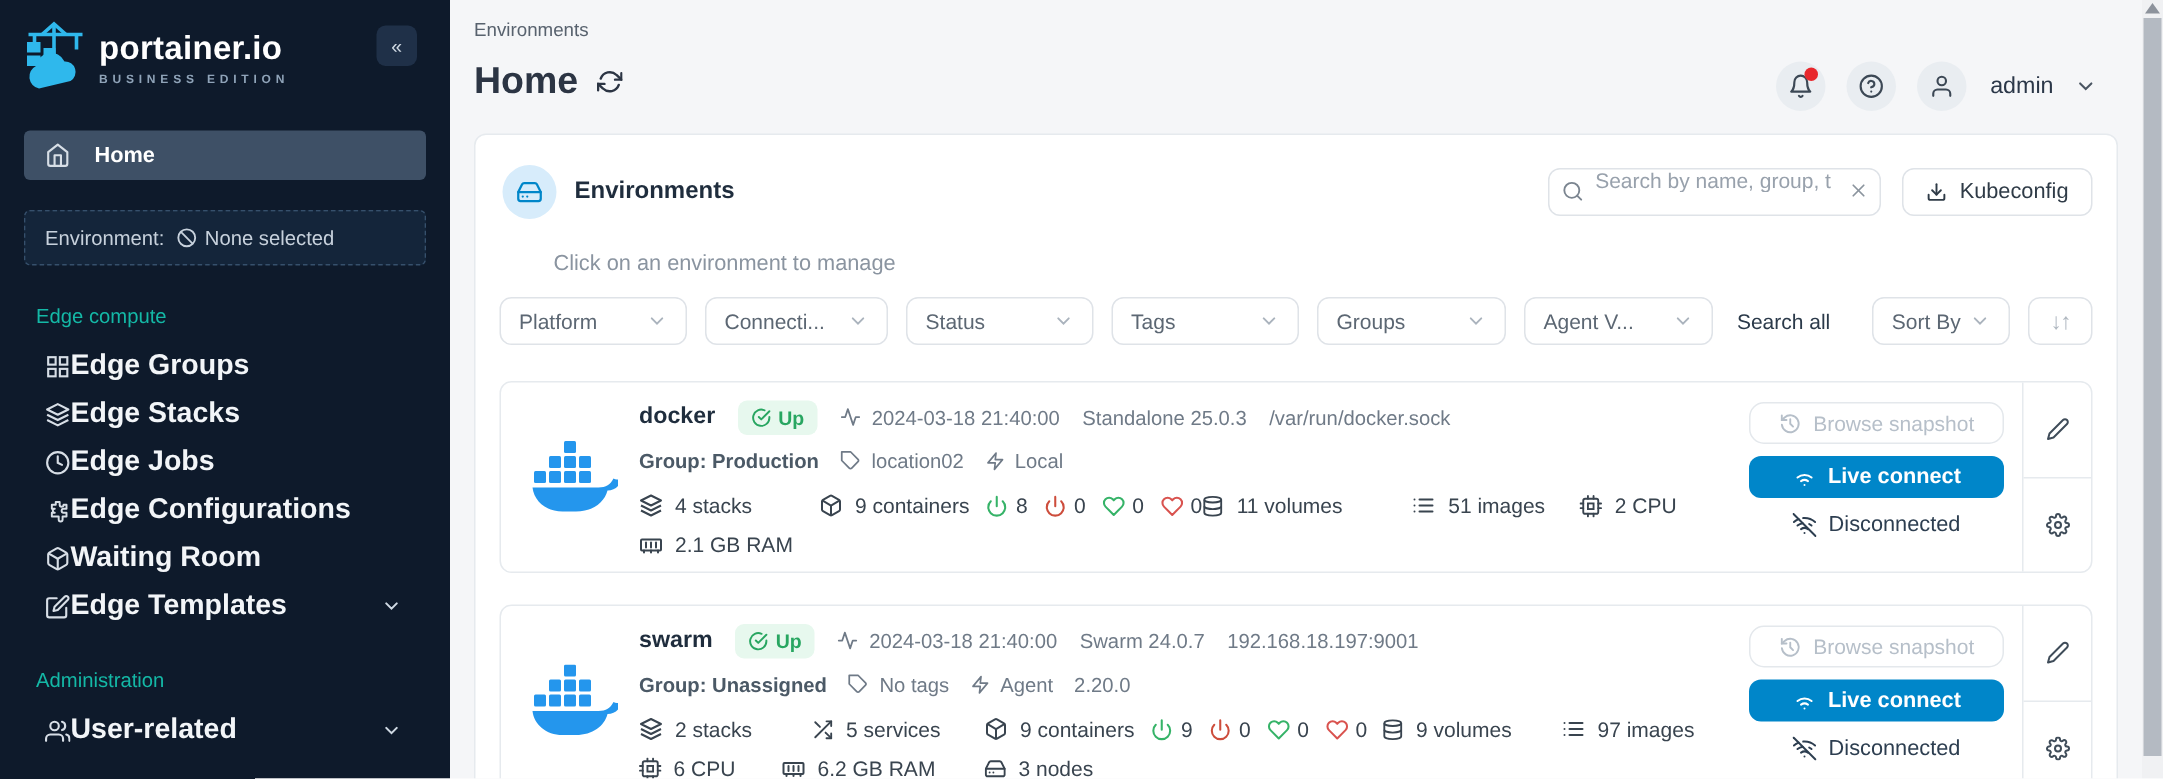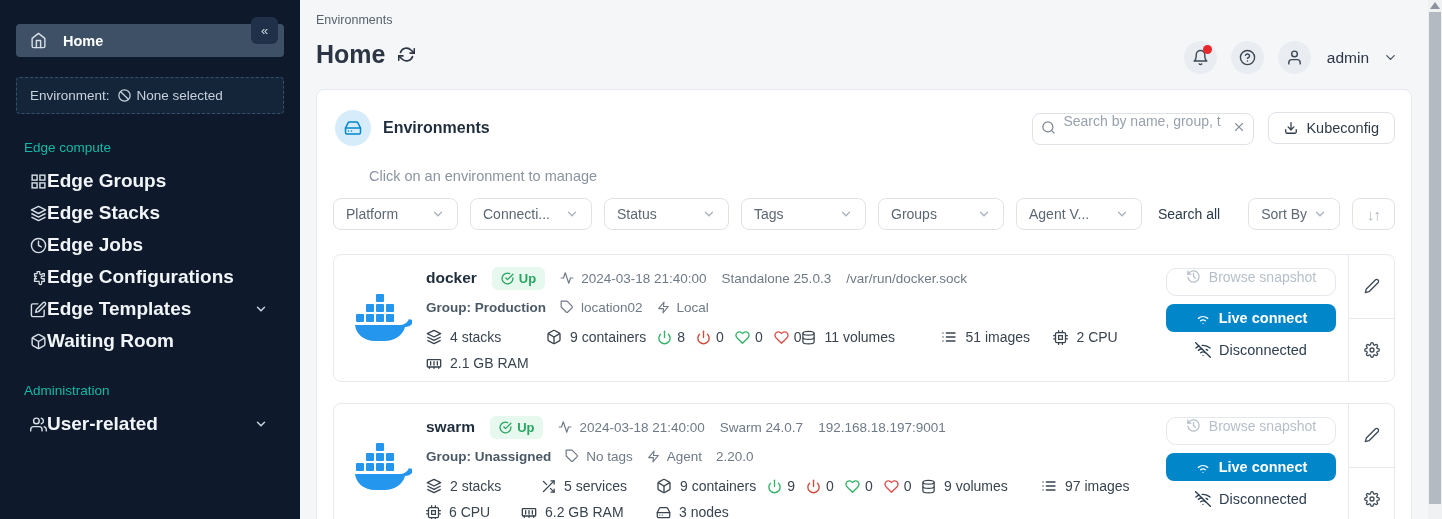--- a/index.html
+++ b/index.html
@@ -74,37 +74,54 @@
   .crow3 { margin-top:5px; height:24px; }
   .crow4 { margin-top:2px; height:24px; }
   .stat { display:flex; align-items:center; gap:8px; font-size:14px; color:#39444f; }
   .stat-group { display:flex; align-items:center; gap:11px; }
   .cnt { display:flex; align-items:center; gap:5px; font-size:14px; color:#39444f; }
   .ic-green { color:#36b368; }
   .ic-red { color:#cd4d3c; }
   .ic-redheart { color:#d9534f; }
 
   .card-actions { width:170px; flex:0 0 170px; margin:13px 12px 0 8px; display:flex; flex-direction:column; gap:8px; }
-  .btn-browse { height:28px; border:1px solid #e4e8ec; border-radius:10px; background:#fff; color:#b6bfc9; font-size:14px; display:flex; align-items:flex-start; justify-content:center; gap:8px; cursor:pointer; }
+  .btn-browse { height:28px; border:1px solid #e4e8ec; border-radius:10px; background:#fff; color:#b6bfc9; font-size:14px; display:flex; align-items:center; justify-content:center; gap:8px; cursor:pointer; }
   .btn-connect { height:28px; border:none; border-radius:8px; background:#0086c9; color:#ffffff; font-size:14.5px; font-weight:600; display:flex; align-items:center; justify-content:center; gap:8px; cursor:pointer; }
   .conn-status { display:flex; align-items:center; justify-content:center; gap:8px; font-size:14.5px; color:#2d3e50; margin-top:2px; }
 
   .card-rail { width:46px; flex:0 0 46px; border-left:1px solid #e6eaee; display:flex; flex-direction:column; }
   .rail-cell { flex:1; display:flex; align-items:center; justify-content:center; color:#3f4c59; cursor:pointer; }
   .rail-cell:first-child { border-bottom:1px solid #e6eaee; }
 
   
   .scrollbar { position:absolute; top:0; right:0; width:14px; height:519px; background:#f0f1f3; }
   .scroll-up { position:absolute; top:2px; left:2px; width:0; height:0; border-left:5px solid transparent; border-right:5px solid transparent; border-bottom:7px solid #8d939c; cursor:pointer; }
   .scroll-thumb { position:absolute; top:12px; left:1px; width:12px; height:492px; background:#b4bac2; cursor:pointer; }
 </style>
 </head>
 <body>
 
 <aside class="sidebar">
+  <div class="logo-row">
+    <svg class="logo-mark" viewBox="0 0 46 50" fill="none" stroke="#2fb8ec" stroke-width="2.4">
+      <line x1="22" y1="4" x2="22" y2="24"></line>
+      <line x1="5" y1="10" x2="41" y2="10"></line>
+      <path d="M14 10 L22 3 L30 10"></path>
+      <line x1="9" y1="10" x2="9" y2="15"></line>
+      <line x1="37" y1="10" x2="37" y2="20"></line>
+      <rect x="4" y="15" width="9" height="7" fill="#2fb8ec" stroke="none"></rect>
+      <rect x="4" y="24" width="9" height="7" fill="#2fb8ec" stroke="none"></rect>
+      <rect x="15" y="19" width="8" height="7" fill="#2fb8ec" stroke="none"></rect>
+      <path d="M12 46 a8 8 0 0 1 -2 -15 a10 10 0 0 1 19 -3 a7 7 0 0 1 4 13 z" fill="#2fb8ec" stroke="none"></path>
+    </svg>
+    <div class="logo-text">
+      <div class="logo-title">portainer.io</div>
+      <div class="logo-sub">BUSINESS EDITION</div>
+    </div>
+  </div>
   <div class="collapse-btn">«</div>
 
   <div class="home-item">
     <svg class="mi-icon" viewBox="0 0 24 24" fill="none" stroke="currentColor" stroke-width="2" stroke-linecap="round" stroke-linejoin="round">
         <path d="M3 9l9-7 9 7v11a2 2 0 0 1-2 2H5a2 2 0 0 1-2-2z"></path>
         <polyline points="9 22 9 12 15 12 15 22"></polyline>
       </svg>
     <span class="mi-label">Home</span>
   </div>
 
@@ -143,36 +160,36 @@
         </svg>
       <span class="mi-label">Edge Jobs</span>
     </div>
     <div class="menu-item">
       <svg class="mi-icon" viewBox="0 0 24 24" fill="none" stroke="currentColor" stroke-width="2" stroke-linejoin="round">
           <path d="M10 3h4v3a2 2 0 1 0 4 0h3v4h-3a2 2 0 1 0 0 4h3v4h-4v3a2 2 0 1 1-4 0v-3H6v-4h3a2 2 0 1 1 0-4H6V6h4z" transform="scale(0.92) translate(1,1)"></path>
         </svg>
       <span class="mi-label">Edge Configurations</span>
     </div>
     <div class="menu-item">
-      <svg class="mi-icon" viewBox="0 0 24 24" fill="none" stroke="currentColor" stroke-width="2" stroke-linecap="round" stroke-linejoin="round">
-          <path d="M11 4H4a2 2 0 0 0-2 2v14a2 2 0 0 0 2 2h14a2 2 0 0 0 2-2v-7"></path>
-          <path d="M18.5 2.5a2.121 2.121 0 1 1 3 3L12 15l-4 1 1-4 9.5-9.5z"></path>
-        </svg>
-      <span class="mi-label">Edge Templates</span>
-      <svg class="chev" width="14" height="14" viewBox="0 0 24 24" fill="none" stroke="currentColor" stroke-width="2.4" stroke-linecap="round">
-          <polyline points="6 9 12 15 18 9"></polyline>
-        </svg>
-    </div>
-    <div class="menu-item">
       <svg class="mi-icon" viewBox="0 0 24 24" fill="none" stroke="currentColor" stroke-width="2" stroke-linejoin="round">
           <path d="M21 16V8a2 2 0 0 0-1-1.73l-7-4a2 2 0 0 0-2 0l-7 4A2 2 0 0 0 3 8v8a2 2 0 0 0 1 1.73l7 4a2 2 0 0 0 2 0l7-4A2 2 0 0 0 21 16z"></path>
           <polyline points="3.27 6.96 12 12.01 20.73 6.96"></polyline>
           <line x1="12" y1="22.08" x2="12" y2="12"></line>
         </svg>
       <span class="mi-label">Waiting Room</span>
+    </div>
+    <div class="menu-item">
+      <svg class="mi-icon" viewBox="0 0 24 24" fill="none" stroke="currentColor" stroke-width="2" stroke-linecap="round" stroke-linejoin="round">
+          <path d="M11 4H4a2 2 0 0 0-2 2v14a2 2 0 0 0 2 2h14a2 2 0 0 0 2-2v-7"></path>
+          <path d="M18.5 2.5a2.121 2.121 0 1 1 3 3L12 15l-4 1 1-4 9.5-9.5z"></path>
+        </svg>
+      <span class="mi-label">Edge Templates</span>
+      <svg class="chev" width="14" height="14" viewBox="0 0 24 24" fill="none" stroke="currentColor" stroke-width="2.4" stroke-linecap="round">
+          <polyline points="6 9 12 15 18 9"></polyline>
+        </svg>
     </div>
   </nav>
 
   <div class="side-section">Administration</div>
   <nav class="menu">
     <div class="menu-item">
       <svg class="mi-icon" viewBox="0 0 24 24" fill="none" stroke="currentColor" stroke-width="2" stroke-linecap="round">
           <path d="M17 21v-2a4 4 0 0 0-4-4H5a4 4 0 0 0-4 4v2"></path>
           <circle cx="9" cy="7" r="4"></circle>
           <path d="M23 21v-2a4 4 0 0 0-3-3.87"></path>

